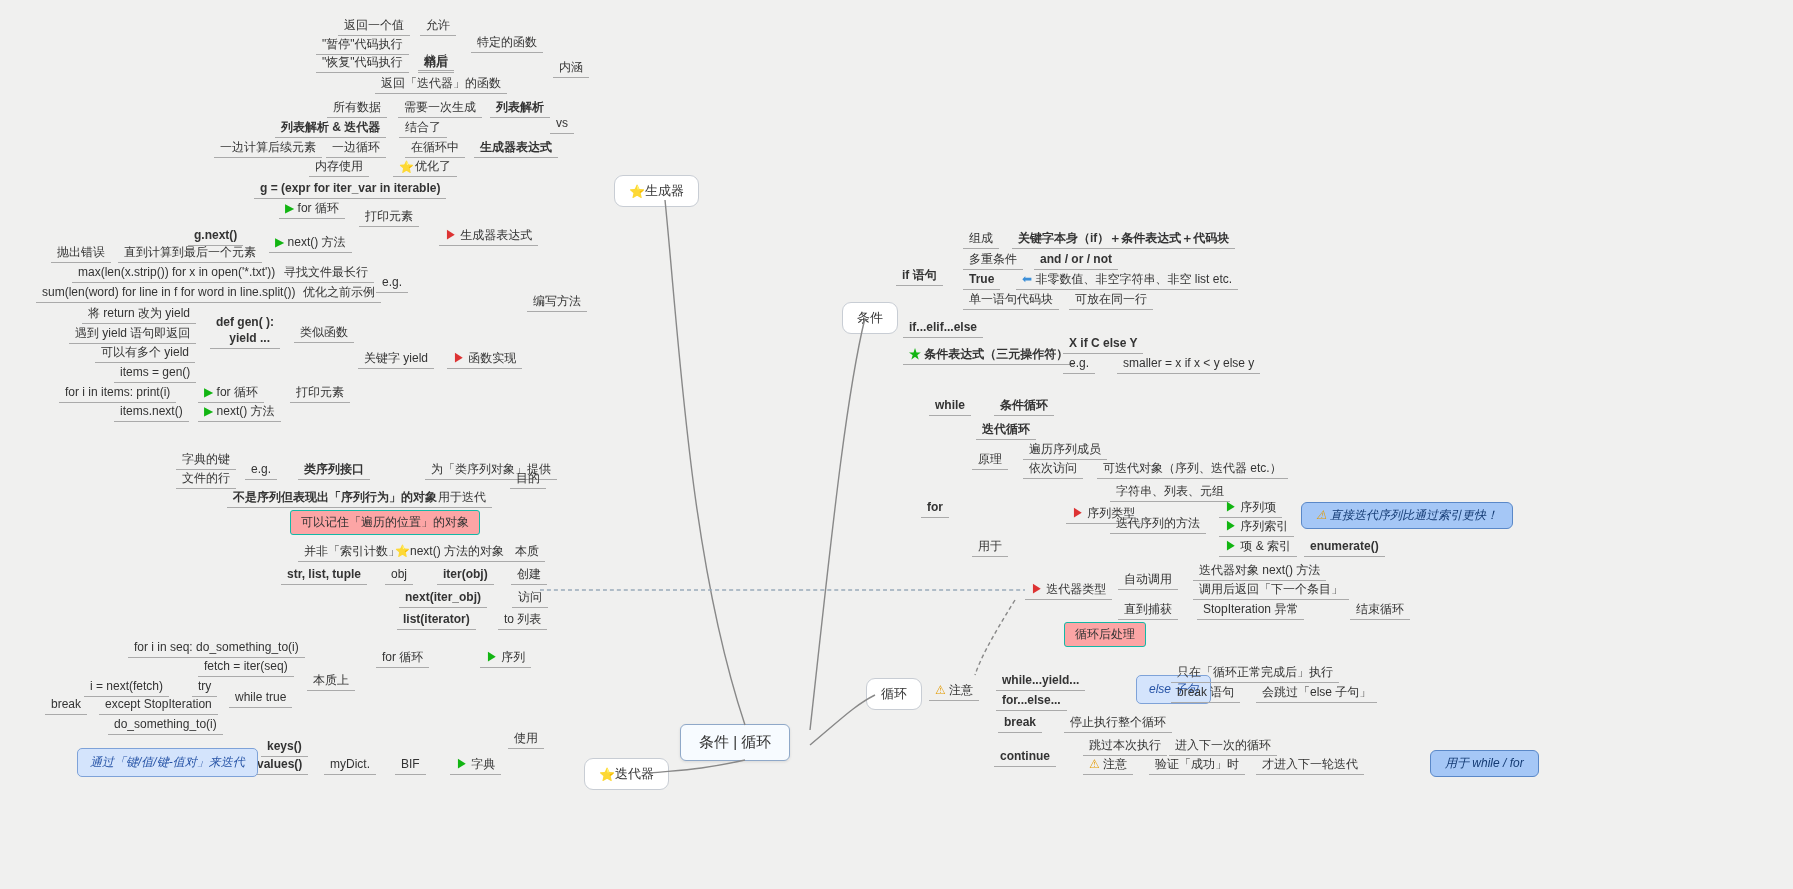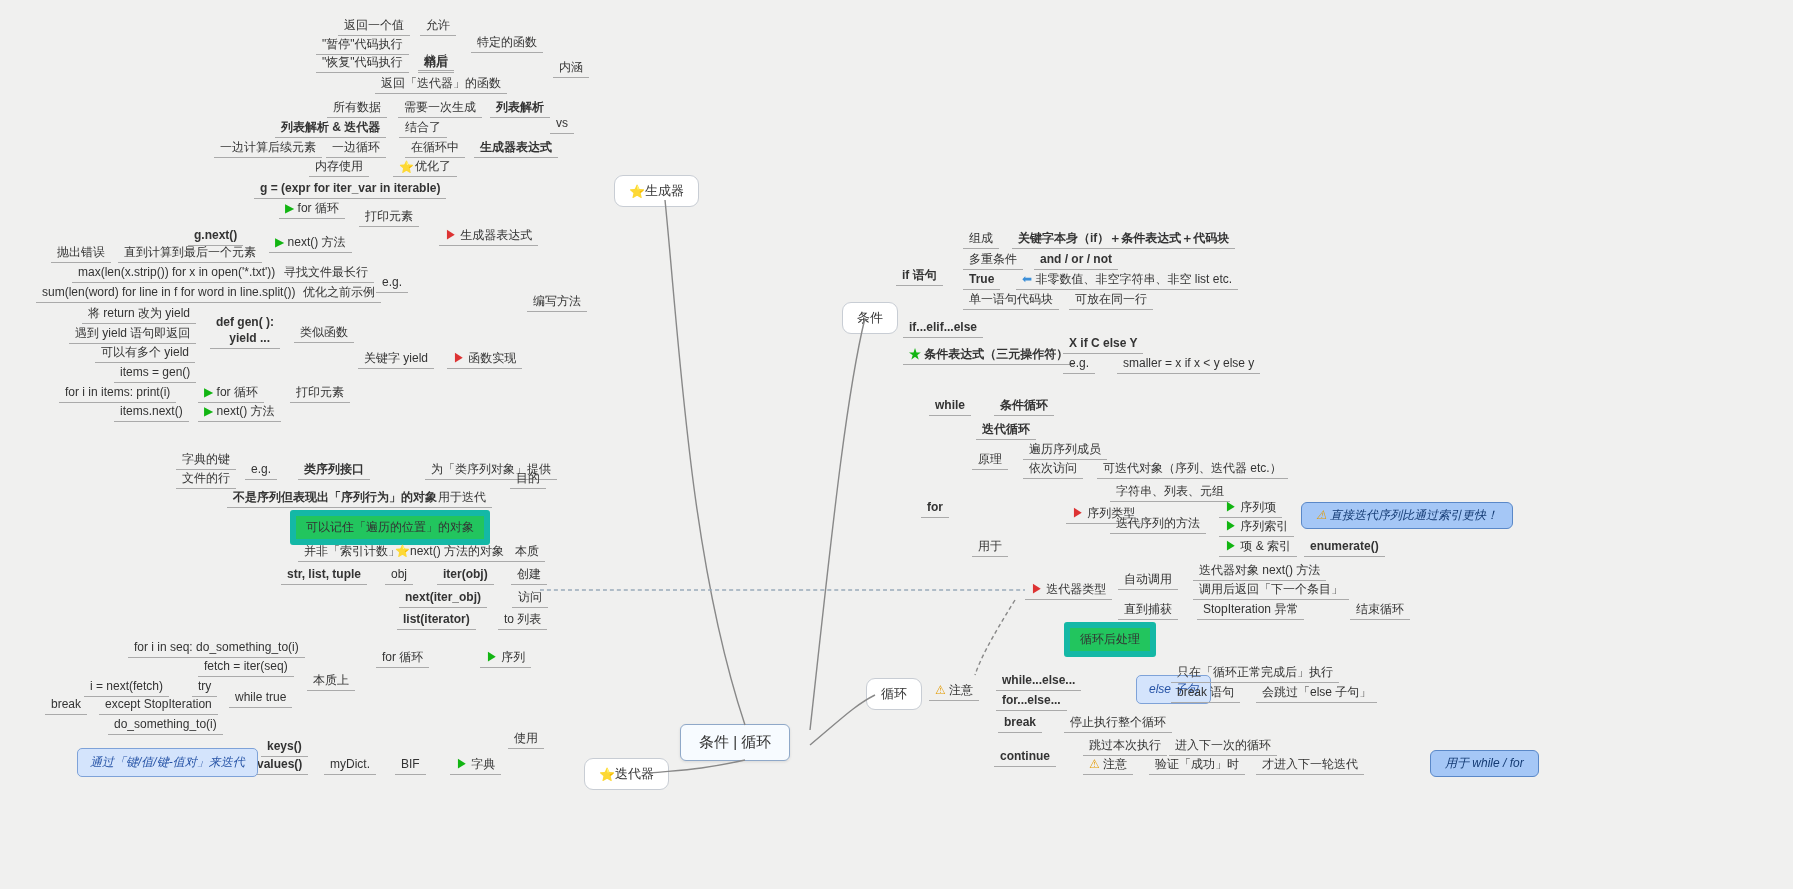--- a/index.html
+++ b/index.html
@@ -1,21 +1,21 @@
 <!DOCTYPE html>
 <html><head>
 <meta charset="utf-8">
 <style>
   html,body{margin:0;padding:0;width:1793px;height:889px;overflow:hidden;font-family:"Microsoft YaHei",Arial,sans-serif;background:#f0f0ef;color:#333}
   body{background-image:radial-gradient(#e8e8e7 15%,transparent 16%);background-size:6px 6px;position:relative}
   .node{position:absolute;font-size:12px;white-space:nowrap;border-bottom:1px solid #aaa;padding:2px 6px;line-height:16px}
   .bold{font-weight:700}
   .box{position:absolute;background:#f7fbff;border:1px solid #8fa8c8;border-radius:6px;padding:8px 18px;font-size:15px;box-shadow:0 1px 3px rgba(0,0,0,.1)}
   .nbox{position:absolute;background:#fff;border:1px solid #c8cdd4;border-radius:9px;padding:6px 14px;font-size:13px}
-  .hl-y{position:absolute;background:#22c55e;border:6px solid #14b8a6;border-radius:3px;padding:3px 10px;font-size:12px}
+  .hl-y{position:absolute;background:#fca5a5;border:1px solid #14b8a6;border-radius:3px;padding:3px 10px;font-size:12px}
   .hl-b{position:absolute;background:#d4e4fc;border:1px solid #7ea2d8;border-radius:5px;padding:5px 12px;font-size:12px;color:#2754a6;font-style:italic}
   .hl-b-r{position:absolute;background:#a5c7f6;border:1px solid #5a88c8;border-radius:6px;padding:4px 14px;font-size:12px;color:#133a73;font-style:italic}
   .ic{display:inline-block;width:12px;height:12px;margin-right:4px;vertical-align:-1px}
   svg.lines{position:absolute;top:0;left:0;pointer-events:none}
 </style>
 </head>
 <body>
 
 <div class="box" style="left:680px;top:724px;">
   <span>条件 | 循环</span>
@@ -166,21 +166,21 @@
 <div class="node" style="left:1025px;top:579px;"><span style="color:#d33">▶ </span><span>迭代器类型</span></div>
 <div class="node" style="left:1118px;top:569px;">自动调用</div>
 <div class="node" style="left:1193px;top:560px;">迭代器对象 next() 方法</div>
 <div class="node" style="left:1193px;top:579px;">调用后返回「下一个条目」</div>
 <div class="node" style="left:1118px;top:599px;">直到捕获</div>
 <div class="node" style="left:1197px;top:599px;">StopIteration 异常</div>
 <div class="node" style="left:1314px;top:599px;margin-left:36px;">结束循环</div>
 <div class="hl-y" style="left:1064px;top:622px;">循环后处理</div>
 
 <div class="node" style="left:929px;top:680px;"><span style="color:#e39a00">⚠ </span><span>注意</span></div>
-<div class="node bold" style="left:996px;top:670px;">while...else...</div>
+<div class="node bold" style="left:996px;top:670px;">while...yield...</div>
 <div class="node bold" style="left:996px;top:690px;">for...else...</div>
 <div class="hl-b" style="left:1136px;top:675px;">else 子句</div>
 <div class="node" style="left:1171px;top:662px;">只在「循环正常完成后」执行</div>
 <div class="node" style="left:1171px;top:682px;">break 语句</div>
 <div class="node" style="left:1256px;top:682px;">会跳过「else 子句」</div>
 
 <div class="node bold" style="left:998px;top:712px;">break</div>
 <div class="node" style="left:1064px;top:712px;">停止执行整个循环</div>
 <div class="node bold" style="left:994px;top:746px;">continue</div>
 <div class="node" style="left:1083px;top:735px;">跳过本次执行</div>

